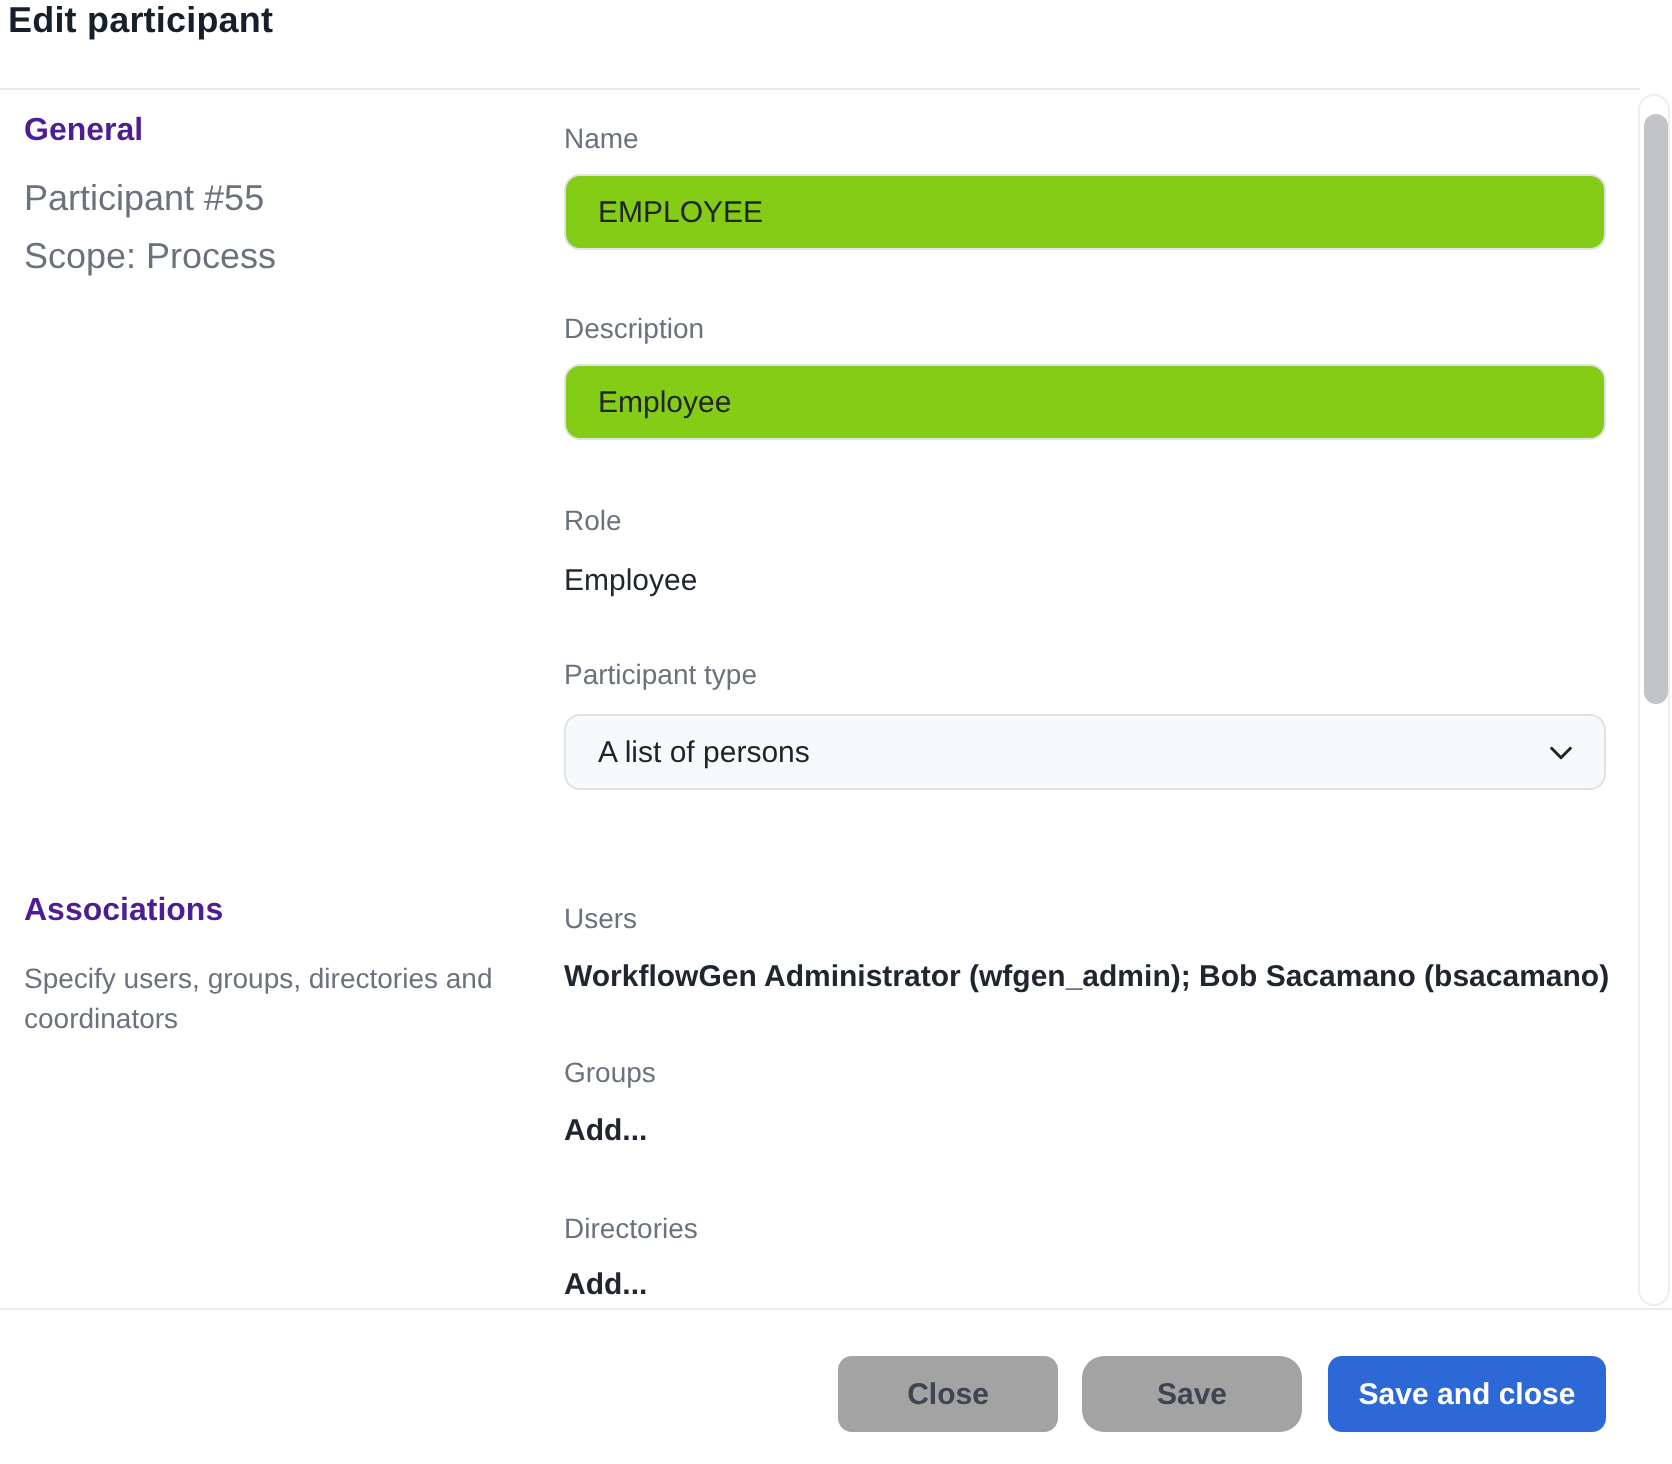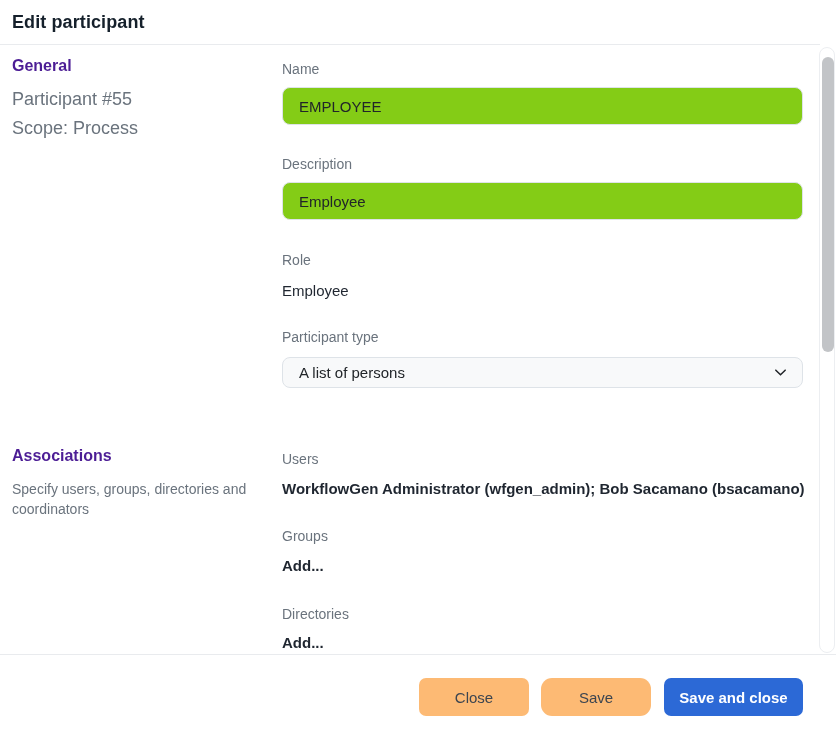--- a/index.html
+++ b/index.html
@@ -17,23 +17,23 @@
     overflow: hidden;
   }
   .abs { position: absolute; }
 
   
   .header {
     position: absolute;
     left: 0; top: 0;
     width: 820px; height: 45px;
     border-bottom: 1px solid #e9ebee;
-    display: flex; align-items: center;
-    box-sizing: border-box;
-    padding-left: 12px;
+    display: flex; 
+    box-sizing: border-box;
+    padding-left: 4px;
   }
   .title {
     font-size: 18px;
     font-weight: 700;
     color: #15202b;
     letter-spacing: 0.1px;
   }
 
   
   .section-heading {
@@ -82,21 +82,21 @@
     border: 1px solid #dee3e8;
     border-radius: 8px;
     padding: 0 16px;
     font-family: "Liberation Sans", sans-serif;
     font-size: 15px;
     color: #212529;
     outline: none;
   }
   .select-box {
     width: 521px;
-    height: 31px;
+    height: 38px;
     box-sizing: border-box;
     background: #f8f9fa;
     border: 1px solid #dee3e8;
     border-radius: 8px;
     padding: 0 14px 0 16px;
     display: flex;
     align-items: center;
     justify-content: space-between;
     font-size: 15px;
     color: #212529;
@@ -120,23 +120,24 @@
     border: none;
     border-radius: 7px;
     font-family: "Liberation Sans", sans-serif;
     font-size: 15px;
     cursor: pointer;
     display: flex;
     align-items: center;
     justify-content: center;
   }
   .btn-light {
-    background: #fdba74;
+    background: #a3a3a3;
     color: #3c4550;
     width: 110px;
+    font-weight: bold;
   }
   .btn-primary {
     background: #2c69d6;
     color: #ffffff;
     font-weight: 700;
     width: 139px;
   }
 
   
   .scroll-track {

